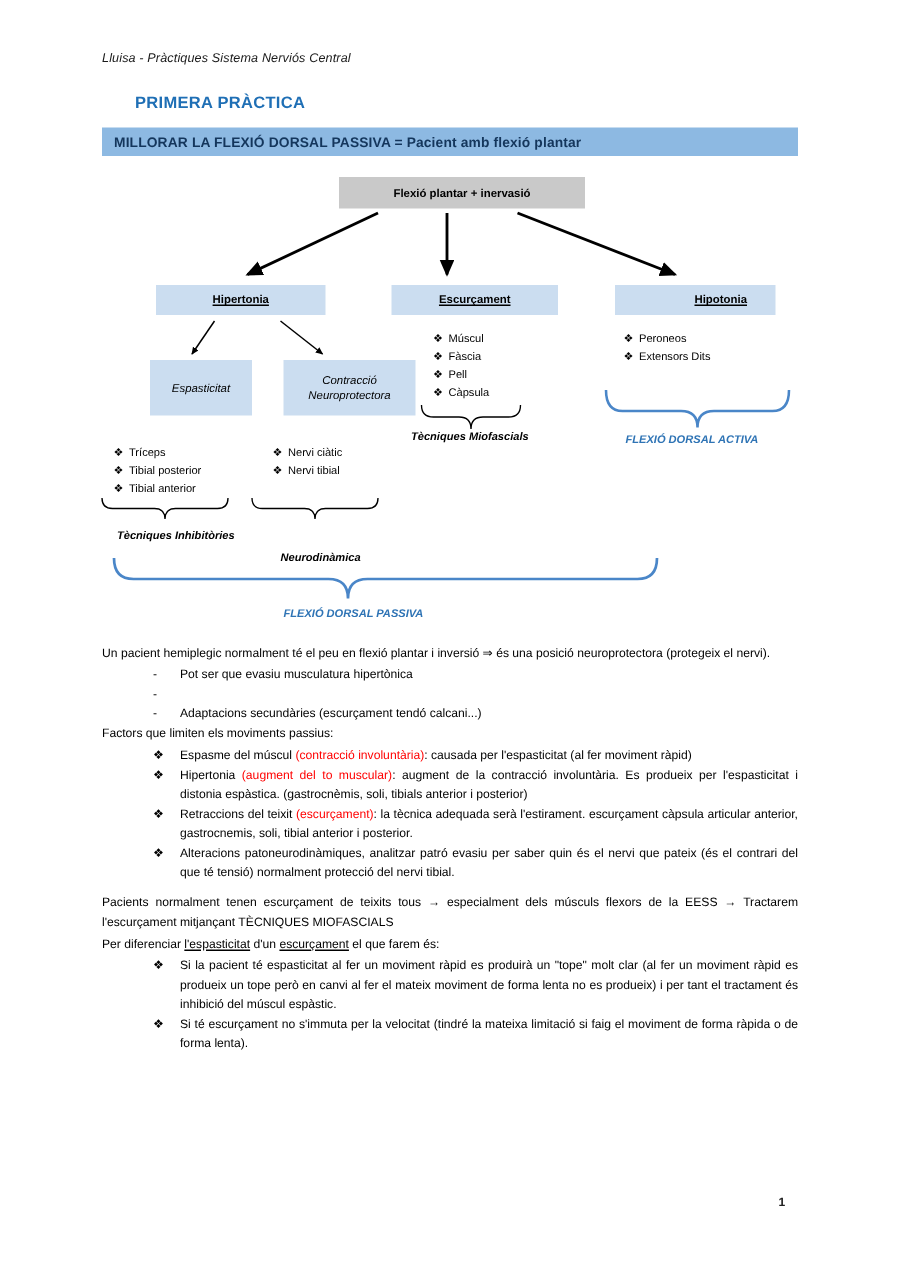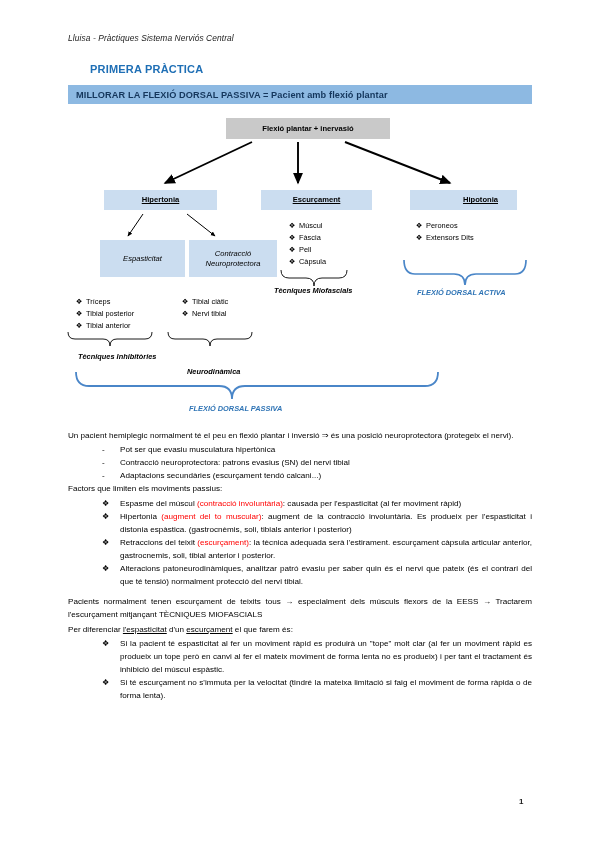--- a/index.html
+++ b/index.html
@@ -45,21 +45,21 @@
   }
   .gray { background:#C9C9C9; color:#000; font-weight:bold; }
   .blue { background:#CBDDF0; color:#000; }
   .blue u { text-decoration:underline; font-weight:bold; }
   .ital { font-style:italic; }
 
   .b-root   { left:226px; top:8px;   width:164px; height:21px; }
   .b-hiper  { left:104px; top:80px;  width:113px; height:20px; }
   .b-escur  { left:261px; top:80px;  width:111px; height:20px; }
   .b-hipo   { left:410px; top:80px;  width:107px; height:20px;padding-left:34px; }
-  .b-espast { left:100px; top:130px; width:85px;  height:37px; }
+  .b-espast { left:100px; top:130px; width:68px;  height:37px; }
   .b-contr  { left:189px; top:130px; width:88px;  height:37px; }
 
   svg.lines { position:absolute; left:0; top:0; width:600px; height:310px; overflow:visible; }
 
   .bul-list { position:absolute; font-size:7.4px; line-height:1.62; }
   .bul-list .row { display:flex; }
   .bul-list .bt { width:14px; flex:0 0 14px; text-align:center; }
 
   .l-escur { left:285px; top:110px; }
   .l-hipo  { left:412px; top:110px; }
@@ -194,21 +194,21 @@
         </div>
       <div class="row">
           <span class="bt">❖</span>
           <span>Tibial anterior</span>
         </div>
     </div>
 
     <div class="bul-list l-nerv">
       <div class="row">
           <span class="bt">❖</span>
-          <span>Tibial ciàtic</span>
+          <span>Nervi ciàtic</span>
         </div>
       <div class="row">
           <span class="bt">❖</span>
           <span>Nervi tibial</span>
         </div>
     </div>
 
     <div class="cap c-miof">Tècniques Miofascials</div>
     <div class="cap cap-blue c-fda">FLEXIÓ DORSAL ACTIVA</div>
     <div class="cap c-inhib">Tècniques Inhibitòries</div>
@@ -219,21 +219,20 @@
   <div class="body">
 
     <div class="p">Un pacient hemiplegic normalment té el peu en flexió plantar i inversió ⇒ és una posició neuroprotectora (protegeix el nervi).</div>
 
     <div class="dash-item">
         <span class="mk">-</span>
         <span>Pot ser que evasiu musculatura hipertònica</span>
       </div>
     <div class="dash-item">
         <span class="mk">-</span>
-        <span>Contracció neuroprotectora: patrons evasius (SN) del nervi tibial</span>
       </div>
     <div class="dash-item">
         <span class="mk">-</span>
         <span>Adaptacions secundàries (escurçament tendó calcani...)</span>
       </div>
 
     <div class="p nj">Factors que limiten els moviments passius:</div>
 
     <div class="dia-item">
       <span class="mk">❖</span>

